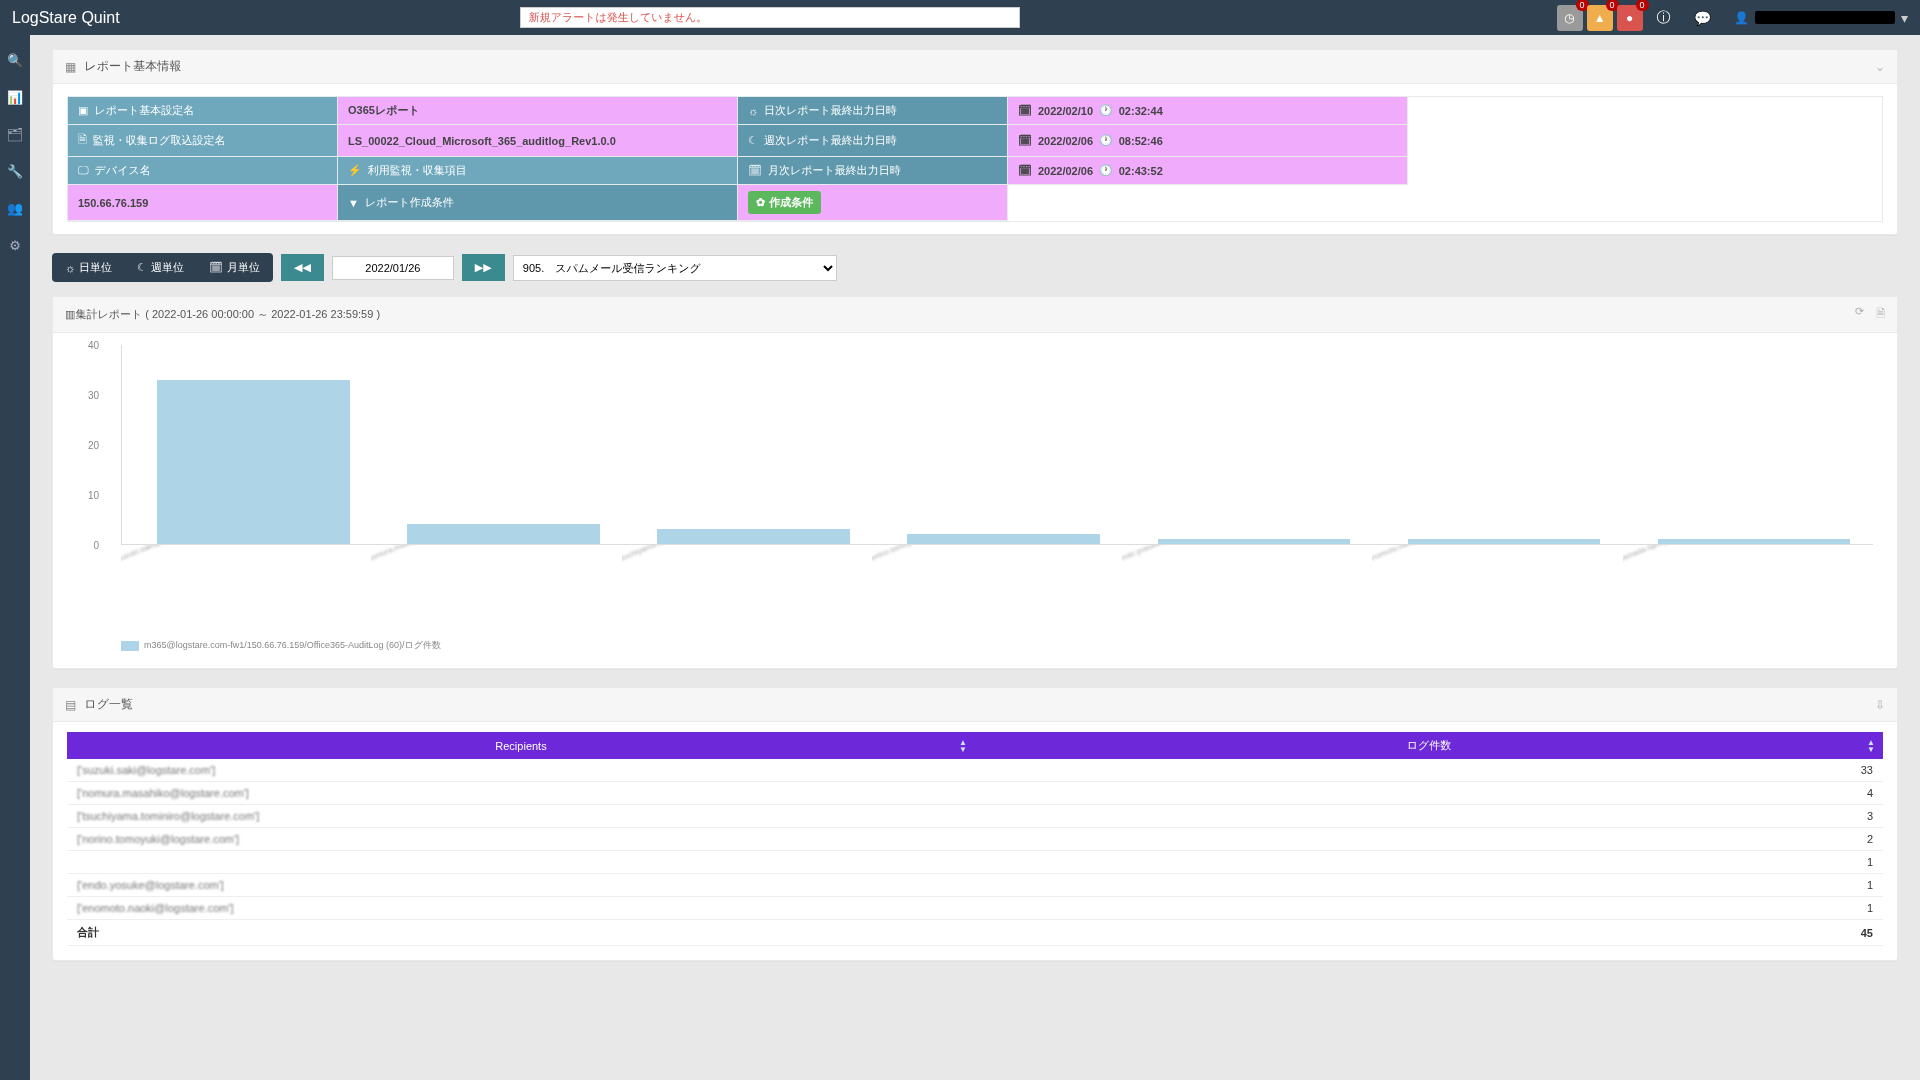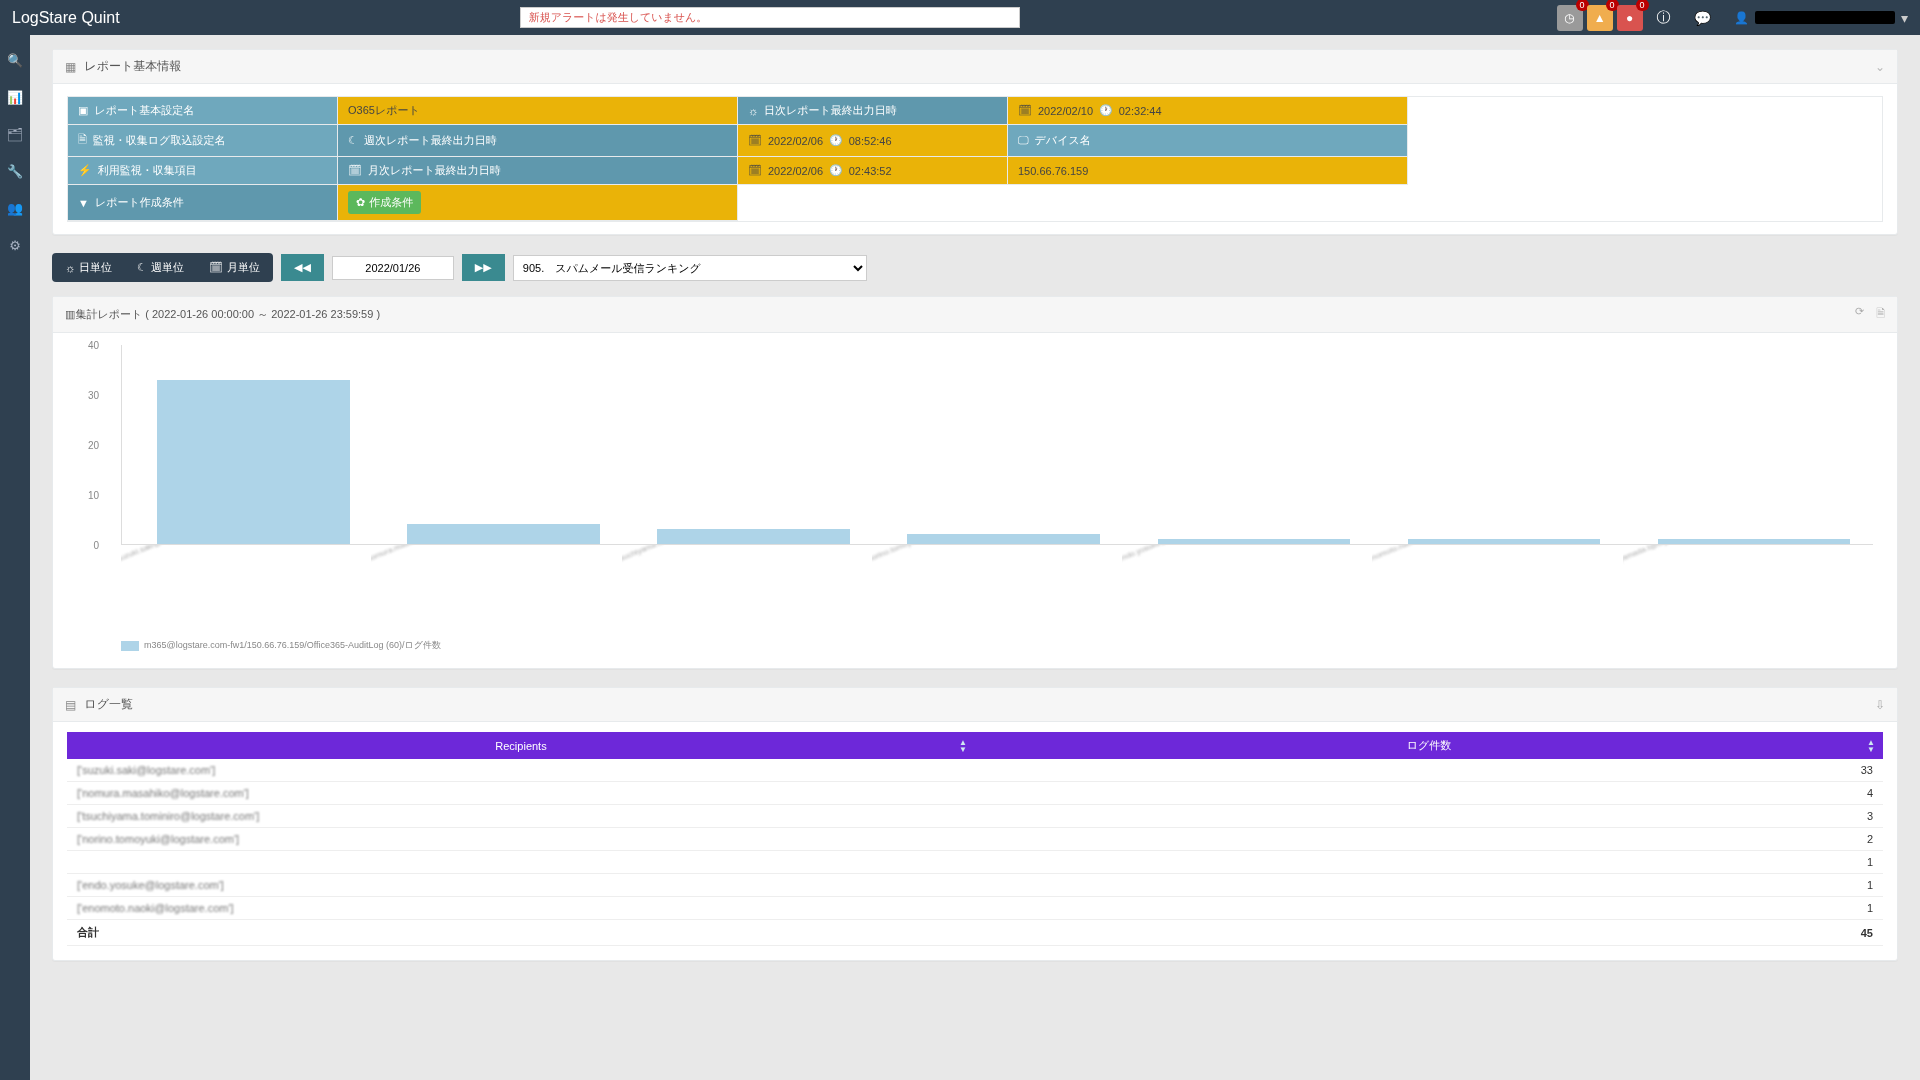--- a/index.html
+++ b/index.html
@@ -23,32 +23,32 @@
 .panel { background: #fff; border: 1px solid #e7eaec; border-radius: 3px; margin-bottom: 18px; box-shadow: 0 1px 1px rgba(0,0,0,.03); }
 .panel-header { background: #f6f6f6; border-bottom: 1px solid #e7eaec; padding: 8px 12px; display: flex; align-items: center; color: #555; font-size: 12px; }
 .panel-header .hicon { margin-right: 8px; color: #888; }
 .panel-header .spacer { flex: 1; }
 .panel-header .collapse-icon { color: #bbb; cursor: pointer; }
 .panel-body { padding: 12px 14px; }
 .info-grid { display: grid; grid-template-columns: 270px 400px 270px 400px; border: 1px solid #e7eaec; }
 .info-grid .cell { padding: 6px 10px; font-size: 11px; border-right: 1px solid #e7eaec; border-bottom: 1px solid #e7eaec; display: flex; align-items: center; gap: 6px; min-height: 24px; }
 .info-grid .label { background: #6fa8bd; color: #fff; }
 .info-grid .label.dark { background: #5f98ad; }
-.info-grid .value { background: #eab308; color: #444; }
+.info-grid .value { background: #f0abfc; color: #444; font-weight: bold; }
 .cond-badge { background: #5cb85c; color: #fff; padding: 4px 8px; border-radius: 3px; font-size: 11px; display: inline-flex; align-items: center; gap: 4px; }
 .controls-row { display: flex; align-items: center; gap: 8px; margin-bottom: 14px; }
 .btn-group { display: flex; }
 .btn-group .btn { border-radius: 0; border-right: none; }
 .btn-group .btn:first-child { border-top-left-radius: 4px; border-bottom-left-radius: 4px; }
 .btn-group .btn:last-child { border-top-right-radius: 4px; border-bottom-right-radius: 4px; border-right: 1px solid transparent; }
 .btn { padding: 6px 12px; font-size: 11px; border: 1px solid transparent; cursor: pointer; display: inline-flex; align-items: center; gap: 4px; }
 .btn-primary { background: #2f4050; color: #fff; }
 .btn-teal { background: #3a8a90; color: #fff; }
 .date-input { width: 122px; text-align: center; padding: 5px; border: 1px solid #ccc; font-size: 11px; }
-.select-report { width: 354px; padding: 5px; border: 1px solid #ccc; font-size: 11px; background: #fff; }
+.select-report { width: 324px; padding: 5px; border: 1px solid #ccc; font-size: 11px; background: #fff; }
 .chart-panel-header { background: #f6f6f6; border-bottom: 1px solid #e7eaec; padding: 8px 12px; display: flex; align-items: center; font-size: 11px; color: #555; }
 .chart-actions { margin-left: auto; display: flex; gap: 12px; color: #aaa; }
 .chart-body { padding: 12px 24px 16px 24px; }
 .chart-area { position: relative; height: 200px; display: flex; }
 .y-axis { width: 44px; position: relative; }
 .y-tick { position: absolute; right: 22px; font-size: 10px; color: #888; transform: translateY(50%); }
 .plot { flex: 1; position: relative; border-left: 1px solid #ddd; border-bottom: 1px solid #ddd; }
 .bar { position: absolute; bottom: 0; background: #aed4e8; width: 11%; }
 .x-labels { display: flex; font-size: 8px; color: #aaa; padding-left: 44px; }
 .x-label { flex: 1; text-align: left; transform: rotate(-22deg) translateX(-10px); transform-origin: top left; white-space: nowrap; filter: blur(1px); }
@@ -131,20 +131,21 @@
               <span>🗓</span>
               <span>2022/02/10</span> 
               <span>🕐</span>
               <span>02:32:44</span>
             </div>
 
           <div class="cell label">
               <span>🗎</span>
               <span>監視・収集ログ取込設定名</span>
             </div>
+          <div class="cell value">LS_00022_Cloud_Microsoft_365_auditlog_Rev1.0.0</div>
           <div class="cell label dark">
               <span>☾</span>
               <span>週次レポート最終出力日時</span>
             </div>
           <div class="cell value">
               <span>🗓</span>
               <span>2022/02/06</span> 
               <span>🕐</span>
               <span>08:52:46</span>
             </div>

